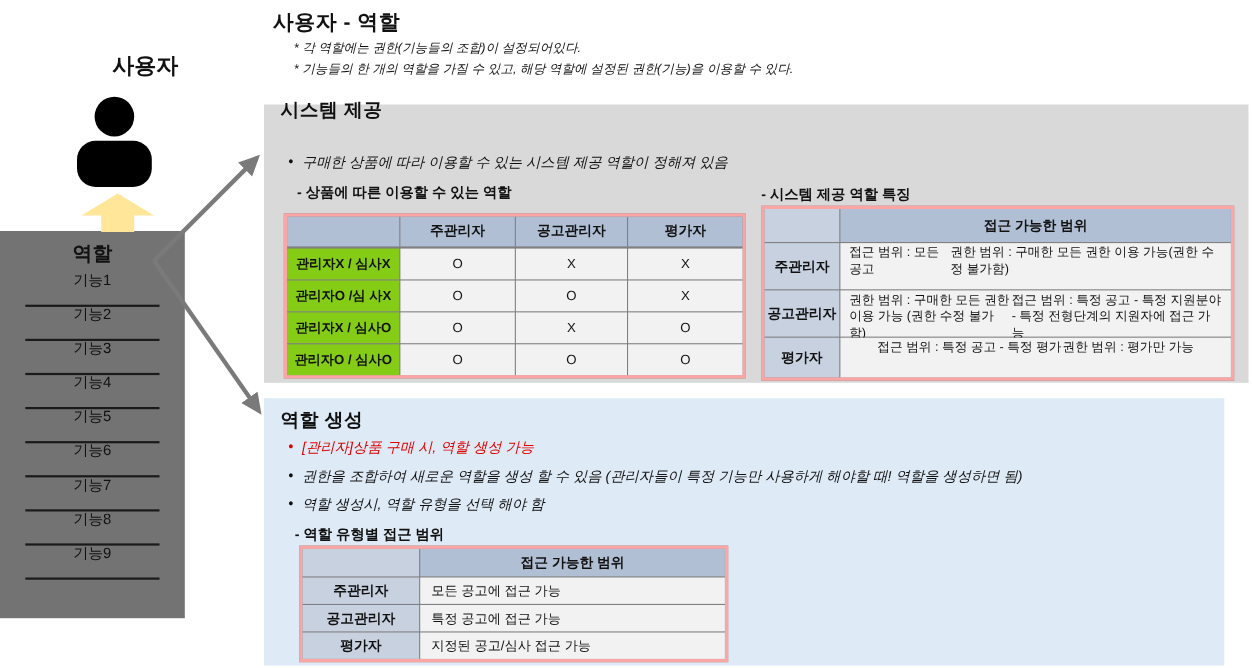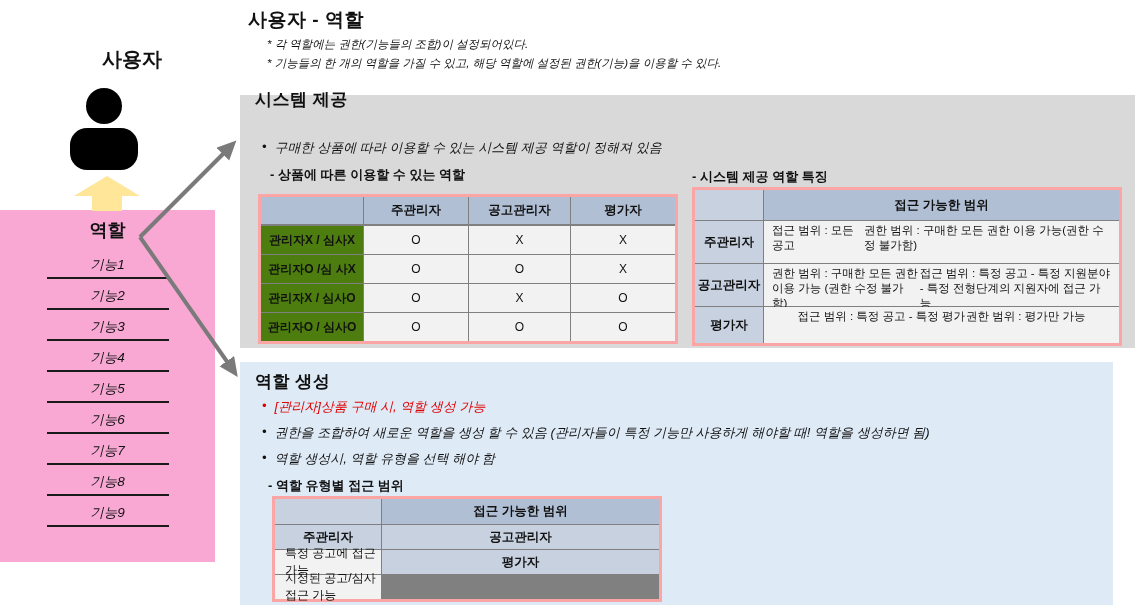--- a/index.html
+++ b/index.html
@@ -14,28 +14,28 @@
   .abs { position:absolute; }
 
   
   .page-title { left:248px; top:7px; font-size:19px; font-weight:bold; letter-spacing:0.5px; }
   .notes { left:267px; top:35px; font-size:11.5px; line-height:19px; font-style:italic; }
 
   
   .user-label { left:62px; top:46px; width:100px; text-align:right; font-size:20px; font-weight:bold; }
 
   
-  .role-box { left:0; top:210px; width:215px; height:352px; background:#f9a8d4; }
+  .role-box { left:0; top:210px; width:168px; height:352px; background:#737373; }
   .role-title { margin-top:8px; text-align:center; font-size:18px; font-weight:bold; }
   .fn-list { margin-top:6px; }
   .fn-item {
     width:122px; height:31px; margin:0 auto;
     border-bottom:2px solid #1a1a1a;
     display:flex; justify-content:center; align-items:flex-end;
-    padding-bottom:3px; font-size:13.5px;font-style:italic;
+    padding-bottom:13px; font-size:13.5px;
   }
 
   
   .system-panel { left:240px; top:95px; width:895px; height:253px; background:#D9D9D9; }
   .create-panel { left:240px; top:362px; width:873px; height:243px; background:#DEEAF6; }
   .panel-title { font-size:17px; font-weight:bold; letter-spacing:0.5px; }
   .sys-title { left:255px; top:88px; }
   .cre-title { left:255px; top:370px; }
   .hand { font-style:italic; }
   .sys-bullet { left:262px; top:139px; font-size:13px; }
@@ -47,21 +47,21 @@
   .bullet-line { display:flex; gap:8px; font-size:13px; }
   .bullet-red { color:#E00000; }
   .cre-b0 { left:262px; top:398px; }
   .cre-b1 { left:262px; top:424px; }
   .cre-b2 { left:262px; top:450px; }
 
   
   .gridtbl { display:grid; gap:1px; background:#808080; border:3px solid #fca5a5; }
   .cell { background:#F2F2F3; display:flex; align-items:center; justify-content:center; font-size:12px; }
   .hd { background:#B0BFD4; font-weight:bold; font-size:12.5px; }
-  .lbl-dark { background:#4d7c0f; font-weight:bold; font-size:12px; }
+  .lbl-dark { background:#84cc16; font-weight:bold; font-size:12px; }
   .lbl-light { background:#C7D1E0; font-weight:bold; font-size:12.5px; }
   .val-left { justify-content:flex-start; padding-left:10px; }
 
   .product-table { left:258px; top:194px; grid-template-columns:102px 104px 101px 104px; grid-auto-rows:28px; }
   .product-table .cell:nth-child(-n+4) { height:27px; }
 
   .feature-table { left:692px; top:187px; grid-template-columns:68px 355px; grid-template-rows:30px 42px 42px 36px; }
   .feature-cell {
     background:#F2F2F3; display:flex; justify-content:center;
     padding:2px 8px; font-size:11.5px; line-height:1.3; gap:1px;
@@ -173,20 +173,21 @@
   <span>역할 생성시, 역할 유형을 선택 해야 함</span>
 </div>
 
 <div class="abs caption cap-type">- 역할 유형별 접근 범위</div>
 
 <div class="abs gridtbl type-table">
   <div class="cell lbl-light"></div>
   <div class="cell hd">접근 가능한 범위</div>
 
   <div class="cell lbl-light">주관리자</div>
+  <div class="cell val-left">모든 공고에 접근 가능</div>
 
   <div class="cell lbl-light">공고관리자</div>
   <div class="cell val-left">특정 공고에 접근 가능</div>
 
   <div class="cell lbl-light">평가자</div>
   <div class="cell val-left">지정된 공고/심사 접근 가능</div>
 </div>
 
 <svg class="abs overlay" width="1139" height="607" viewBox="0 0 1139 607">
   <defs>

